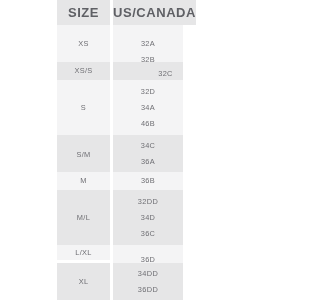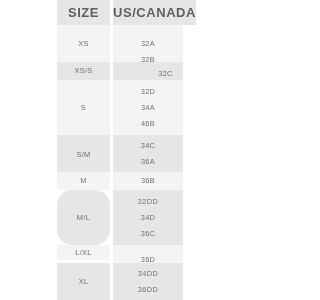--- a/index.html
+++ b/index.html
@@ -152,21 +152,21 @@
       <div class="table-row body-row shade-light" style="height: 18.3333px;">
         <div class="cell cell-size" style="height: 18.3333px;">
           <span class="label">M</span>
         </div>
         <div class="gap"></div>
         <div class="cell cell-measure" style="height: 18.3333px;">
           <span class="val">36B</span>
         </div>
       </div>
       <div class="table-row body-row shade-dark" style="height: 55px;">
-        <div class="cell cell-size" style="height: 55px; border-radius: 15px;">
+        <div class="cell cell-size" style="height: 55px;">
           <span class="label">M/L</span>
         </div>
         <div class="gap"></div>
         <div class="cell cell-measure" style="height: 55px; align-items: center;">
           <span class="val">32DD</span>
           <span class="val">34D</span>
           <span class="val">36C</span>
         </div>
       </div>
       <div class="table-row body-row shade-light" style="height: 18.3333px;">

